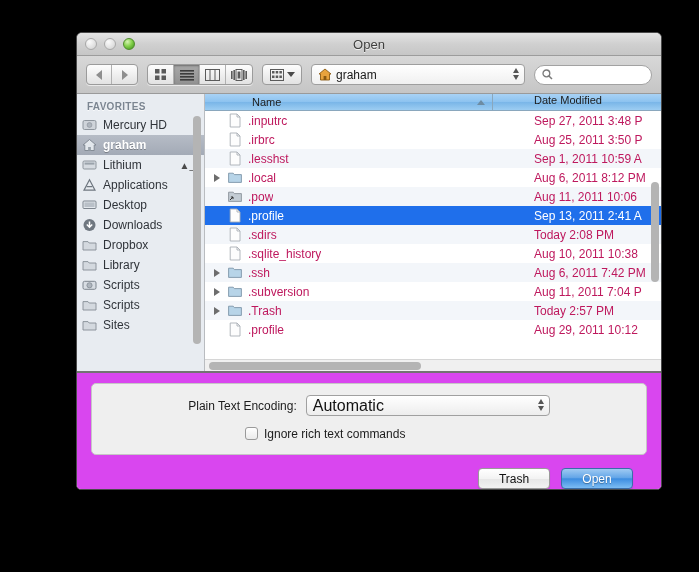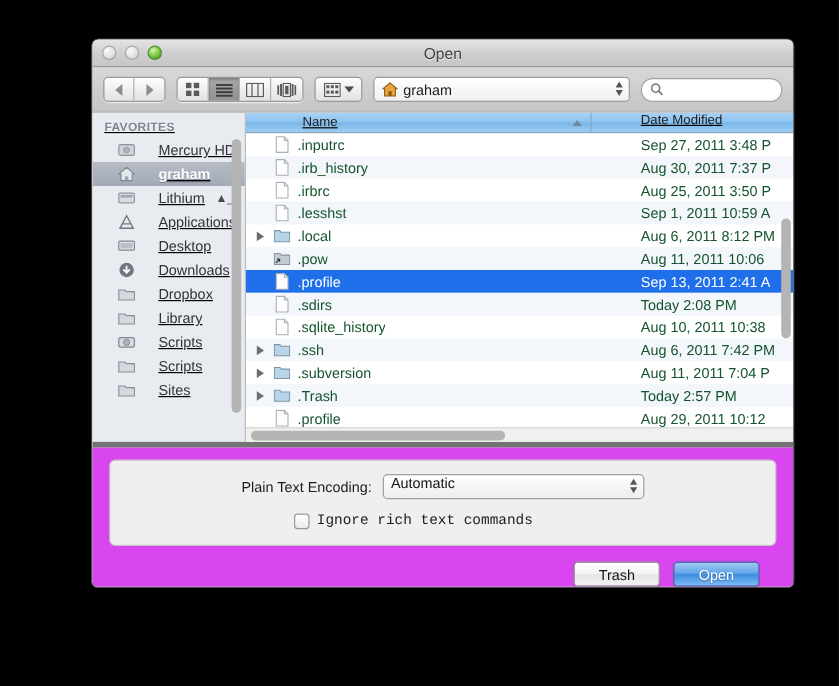--- a/index.html
+++ b/index.html
@@ -96,36 +96,36 @@
     width: 118px; height: 20px; border: 1px solid #a2a2a2;
     border-radius: 10px; background: #fff;
     display: flex; align-items: center; padding-left: 7px;
   }
   .search input {
     border: none; outline: none; font-size: 11px; width: 90px;
     margin-left: 4px; background: transparent;
     font-family: "Liberation Sans", sans-serif;
   }
   
-  .body { flex: 1; display: flex; min-height: 0; background: #fff; border-bottom: 5px solid #737373; text-decoration: underline; }
+  .body { flex: 1; display: flex; min-height: 0; background: #fff; border-bottom: 2px solid #737373; }
   .sidebar {
     width: 128px; flex: none;
     background: #e8ecf1;
     border-right: 1px solid #b9bcc0;
     position: relative; overflow: hidden;
   }
   .sb-head {
     font-size: 10px; font-weight: bold; color: #7b8591;
     letter-spacing: 0.3px;
     padding: 7px 0 3px 10px;
     text-shadow: 0 1px 0 rgba(255,255,255,0.8);
   }
   .sb-item {
     height: 20px; display: flex; align-items: center;
-    padding-left: 21px; gap: 19px; font-size: 12px; color: #30343a;
+    padding-left: 5px; gap: 6px; font-size: 12px; color: #30343a;
     position: relative;
   }
   .sb-item.sel {
     background: linear-gradient(to bottom, #b6bcc6, #a3aab6);
     color: #fff; font-weight: bold;
     text-shadow: 0 1px 0 rgba(0,0,0,0.28);
   }
   .sb-item .eject { position: absolute; right: 9px; font-size: 10px; color: #4a4a4a; }
   .sb-icon { width: 15px; height: 14px; flex: none; display: block; }
   .sb-scroll {
@@ -146,21 +146,21 @@
     border-right: 1px solid #8aa7bd; padding-left: 47px;
   }
   .colhead .c2 { width: 134px; display: flex; padding-left: 7px; margin-left: 34px; }
   .sorttri {
     position: absolute; right: 7px;
     width: 0; height: 0;
     border-left: 4px solid transparent; border-right: 4px solid transparent;
     border-bottom: 5px solid #6d8ca3;
   }
   .rows { position: absolute; top: 17px; left: 0; right: 0; bottom: 12px; overflow: hidden; }
-  .row { display: flex; height: 19px; align-items: center; font-size: 12px; color: #14532d; }
+  .row { display: flex; height: 19px; align-items: center; font-size: 12px; color: #be185d; }
   .row.alt { background: #f3f6fa; }
   .row.sel { background: #1f6feb; color: #fff; }
   .row .name { flex: 1; display: flex; align-items: center; min-width: 0; }
   .row .date { width: 134px; padding-left: 7px; white-space: nowrap; overflow: hidden; }
   .tri {
     width: 12px; margin-left: 6px; flex: none;
     display: flex; align-items: center; justify-content: center;
   }
   .tri i {
     width: 0; height: 0; display: block;
@@ -187,27 +187,27 @@
     background: #d946ef;
   }
   .acc-box {
     border: 1px solid #c6c6c6; border-radius: 5px;
     background: #efefef;
     padding: 11px 10px 13px 10px;
   }
   .acc-row { display: flex; align-items: center; justify-content: center; gap: 9px; }
   .acc-label { font-size: 12px; color: #1c1c1c; }
   .popup {
-    width: 218px; height: 21px;
+    width: 244px; height: 21px;
     border: 1px solid #a0a0a0; border-radius: 4px;
     background: linear-gradient(to bottom, #ffffff, #ededed);
-    display: flex; align-items: flex-start; padding: 0 6px;
-    font-size: 12px; color: #121212; position: relative;
-  }
-  .acc-row2 { display: flex; align-items: center; gap: 6px; margin: 11px 0 0 143px; font-family: Liberation Mono, monospace; }
+    display: flex; align-items: center; padding: 0 6px;
+    font-size: 16px; color: #121212; position: relative;
+  }
+  .acc-row2 { display: flex; gap: 6px; margin: 11px 0 0 143px; }
   .checkbox {
     width: 13px; height: 13px; border: 1px solid #9a9a9a; border-radius: 3px;
     background: linear-gradient(to bottom, #ffffff, #ebebeb);
     flex: none;
   }
   .btnrow { display: flex; justify-content: flex-end; gap: 11px; padding: 13px 14px 0 0; }
   .btn {
     min-width: 72px; height: 21px; padding: 0 16px;
     border: 1px solid #9a9a9a; border-radius: 4px;
     background: linear-gradient(to bottom, #ffffff 0%, #f3f3f3 50%, #e6e6e6 51%, #f2f2f2 100%);
@@ -414,31 +414,20 @@
             <div class="name">
               <span class="tri"></span>
               <svg class="ficon" viewBox="0 0 14 15">
                 <path d="M2.2 1 H9 L12 4 V14 H2.2 Z" fill="#fdfdfd" stroke="#a9afb6" stroke-width="0.9" stroke-linejoin="round"></path>
                 <path d="M9 1 V4 H12" fill="none" stroke="#a9afb6" stroke-width="0.9"></path>
               </svg>
               <span class="fname">.inputrc</span>
             </div>
             <div class="date">Sep 27, 2011 3:48 P</div>
           </div>
-          <div class="row alt">
-            <div class="name">
-              <span class="tri"></span>
-              <svg class="ficon" viewBox="0 0 14 15">
-                <path d="M2.2 1 H9 L12 4 V14 H2.2 Z" fill="#fdfdfd" stroke="#a9afb6" stroke-width="0.9" stroke-linejoin="round"></path>
-                <path d="M9 1 V4 H12" fill="none" stroke="#a9afb6" stroke-width="0.9"></path>
-              </svg>
-              <span class="fname">.irb_history</span>
-            </div>
-            <div class="date">Aug 30, 2011 7:37 P</div>
-          </div>
           <div class="row">
             <div class="name">
               <span class="tri"></span>
               <svg class="ficon" viewBox="0 0 14 15">
                 <path d="M2.2 1 H9 L12 4 V14 H2.2 Z" fill="#fdfdfd" stroke="#a9afb6" stroke-width="0.9" stroke-linejoin="round"></path>
                 <path d="M9 1 V4 H12" fill="none" stroke="#a9afb6" stroke-width="0.9"></path>
               </svg>
               <span class="fname">.irbrc</span>
             </div>
             <div class="date">Aug 25, 2011 3:50 P</div>

